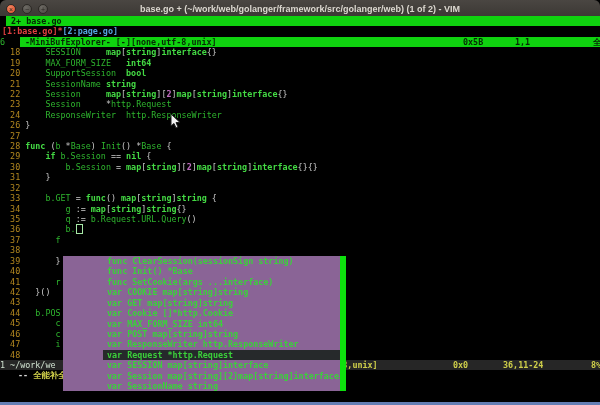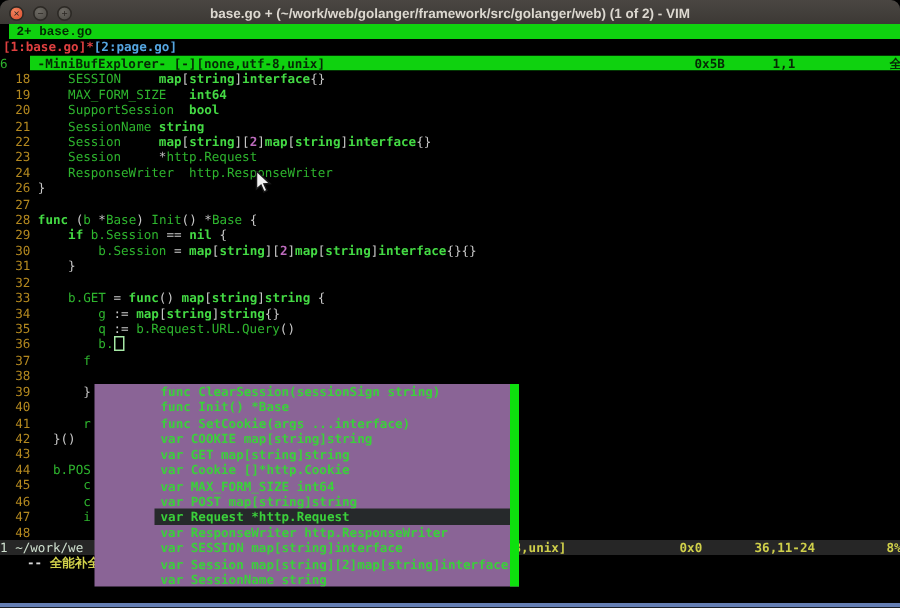--- a/index.html
+++ b/index.html
@@ -16,21 +16,21 @@
   #btn-min,#btn-max{background:radial-gradient(circle at 35% 30%,#6d6a64,#4b4843);}
   #win-title{position:absolute;left:0;right:0;text-align:center;
     color:#dcd8d0;font-size:9px;font-weight:bold;letter-spacing:0;}
   
   #term{position:absolute;left:0;top:16px;width:600px;height:386px;background:#000;}
   .trow{height:10.43px;line-height:10.43px;font-size:8.4px;white-space:pre;
     overflow:hidden;position:relative;color:#2eb52e;}
   
   #row-tabline{display:flex;}
   .tab-lead{width:6px;background:#000;flex:0 0 auto;}
-  .tab-green{flex:1;background:#0fd20f;color:#032803;font-weight:bold;font-family:Liberation Mono, monospace;}
+  .tab-green{flex:1;background:#0fd20f;color:#032803;font-weight:bold;}
   
   #row-buflist{padding-left:2px;}
   .buf-cur{color:#e04040;font-weight:bold;}
   .buf-other{color:#55a5e0;font-weight:bold;}
   
   #row-mbe{display:flex;}
   .mbe-edge{width:8px;color:#2eb52e;flex:0 0 auto;background:#000;}
   .mbe-bar{flex:1;background:#0fd20f;color:#062806;font-weight:bold;position:relative;margin-left:12px;}
   .mbe-abs{position:absolute;top:0;}
   
@@ -121,22 +121,22 @@
   <div id="popup">
     <div id="pm-items">
         <div class="pm-item">func ClearSession(sessionSign string)</div>
         <div class="pm-item">func Init() *Base</div>
         <div class="pm-item">func SetCookie(args ...interface)</div>
         <div class="pm-item">var COOKIE map[string]string</div>
         <div class="pm-item">var GET map[string]string</div>
         <div class="pm-item">var Cookie []*http.Cookie</div>
         <div class="pm-item">var MAX_FORM_SIZE int64</div>
         <div class="pm-item">var POST map[string]string</div>
+        <div class="pm-item">var ResponseWriter http.ResponseWriter</div>
         <div class="pm-item pm-sel">var Request *http.Request</div>
-        <div class="pm-item">var ResponseWriter http.ResponseWriter</div>
         <div class="pm-item">var SESSION map[string]interface</div>
         <div class="pm-item">var Session map[string][2]map[string]interface</div>
         <div class="pm-item">var SessionName string</div>
       </div>
     <div id="pm-sbar"></div>
   </div>
 
   <div id="strip"></div>
 
   <svg id="mouse" viewBox="0 0 12 16">

